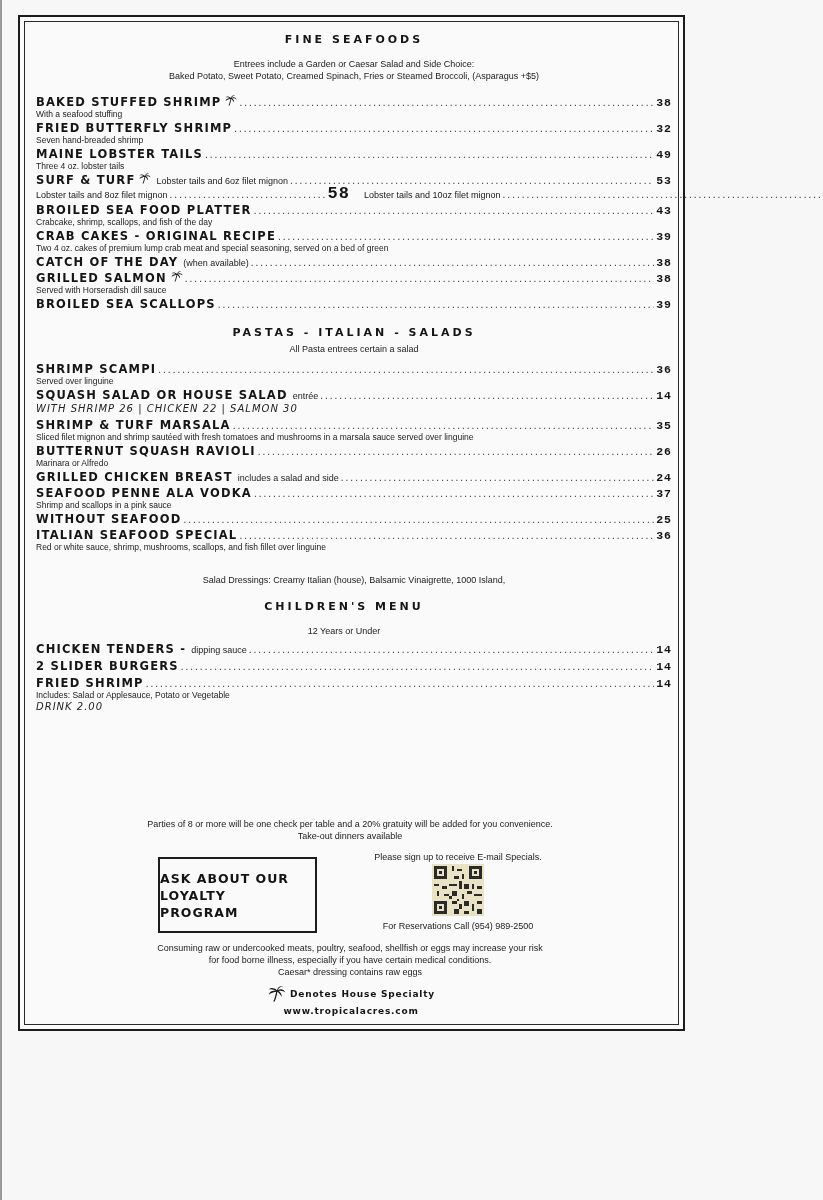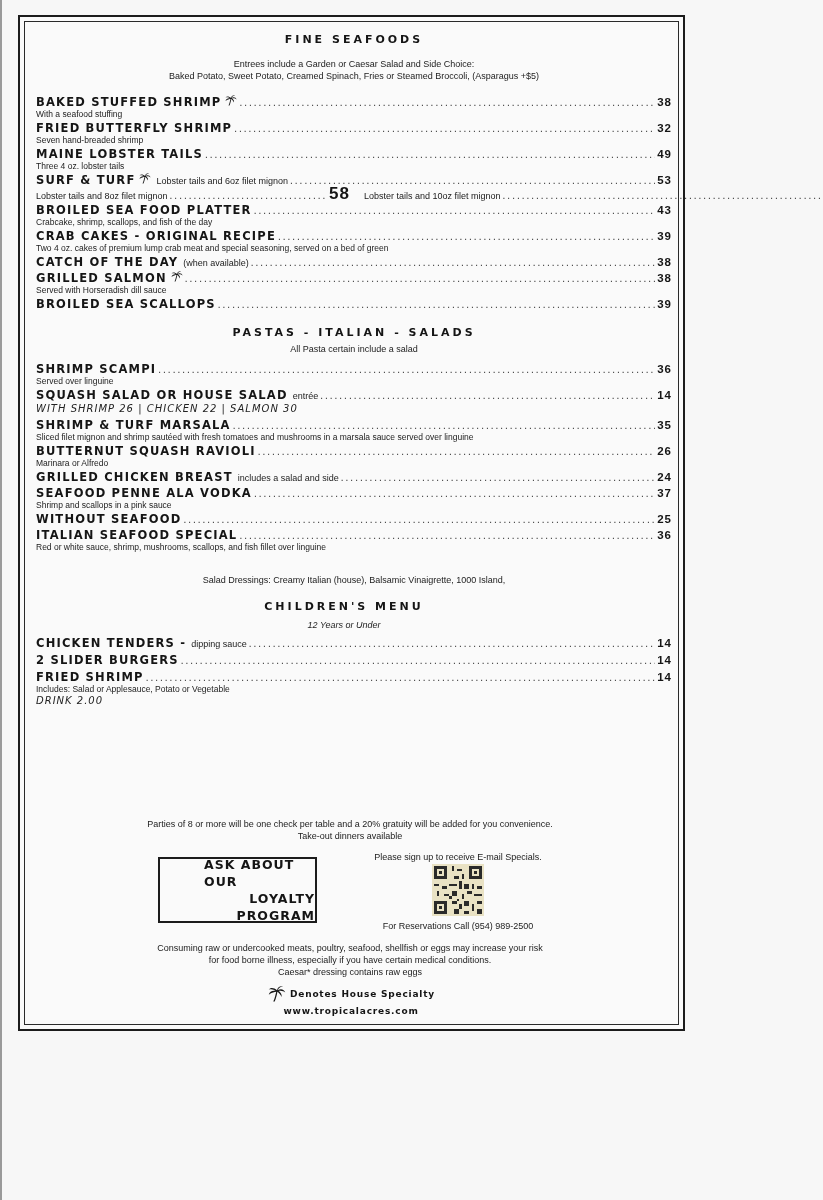--- a/index.html
+++ b/index.html
@@ -21,33 +21,33 @@
   .section-title {
     text-align:center; font-family:"DejaVu Sans", sans-serif; font-weight:bold;
     font-size:11px; letter-spacing:3px; margin:0; color:#151515;
   }
   .note { text-align:center; font-size:9px; line-height:12px; color:#222; font-family:"Liberation Sans Narrow","Liberation Sans",sans-serif; }
   .item-line { display:flex; align-items:baseline; height:14px; line-height:14px; white-space:nowrap; }
   .item-name { font-family:"DejaVu Sans", sans-serif; font-weight:bold; font-size:11.5px; letter-spacing:1.2px; color:#151515; }
   .item-inline { font-size:9px; margin-left:5px; color:#222;text-align:center; }
   .leader { flex:1; overflow:hidden; margin:0 2px; font-size:10px; letter-spacing:2px; color:#333; }
   .leader::before { content:"........................................................................................................................................................................................................................"; }
-  .price { font-family:Liberation Sans, sans-serif; font-weight:bold; font-size:11.5px; letter-spacing:1px; color:#151515;text-align:right; }
+  .price { font-family:Liberation Mono, monospace; font-weight:bold; font-size:11.5px; letter-spacing:1px; color:#151515;text-align:right; }
   .item-desc { font-size:8.5px; line-height:10px; color:#222; height:10px; }
   .italic-sub { font-family:"DejaVu Sans", sans-serif; font-style:italic; font-size:10px; letter-spacing:1px; color:#222; height:14px; line-height:14px; }
   .palm { display:inline-block; width:12px; height:11px; margin-left:4px; vertical-align:-1px; }
   .item { margin-bottom:2px; }
   .split { display:flex; align-items:baseline; height:14px; line-height:14px; font-size:9px; }
   .split .half { display:flex; align-items:baseline; }
   .split .price { font-size:17px; }
   .loyalty {
-    position:absolute; left:158px; top:857px; width:159px; height:66px;
+    position:absolute; left:158px; top:857px; width:159px; height:76px;
     border:2px solid #1c1c1c; box-sizing:border-box;
-    display:flex; flex-direction:column; align-items:flex-end; justify-content:center;
-    font-family:"DejaVu Sans", sans-serif; font-weight:bold; font-size:12.5px; letter-spacing:1px; line-height:17px; color:#151515;padding-left:44px;
+    display:flex; flex-direction:column; align-items:flex-start; justify-content:center;
+    font-family:"DejaVu Sans", sans-serif; font-weight:bold; font-size:12.5px; letter-spacing:1px; line-height:17px; color:#151515;
   }
   .qr { position:absolute; left:432px; top:864px; width:52px; height:52px; background:#e9e2c4; }
   .abs-center { position:absolute; text-align:center; font-size:9px; line-height:12px; color:#222; }
 </style>
 </head>
 <body>
 
 <svg width="0" height="0" style="position:absolute">
   <defs>
     <symbol id="palm" viewBox="0 0 24 22">
@@ -166,21 +166,21 @@
           <span class="item-name">BROILED SEA SCALLOPS</span>
           <span class="leader"></span>
           <span class="price">39</span>
         </div>
       </div>
     </div>
   </section>
 
   <section style="margin-top:15px;">
     <h2 class="section-title">PASTAS - ITALIAN - SALADS</h2>
-    <div class="note" style="margin-top:4px;">All Pasta certain include a salad</div>
+    <div class="note" style="margin-top:4px;">All Pasta entrees certain a salad</div>
 
     <div style="margin-top:7px;">
       <div class="item">
         <div class="item-line">
           <span class="item-name">SHRIMP SCAMPI</span>
           <span class="leader"></span>
           <span class="price">36</span>
         </div>
         <div class="item-desc">Served over linguine</div>
       </div>
@@ -248,21 +248,21 @@
         </div>
         <div class="item-desc">Red or white sauce, shrimp, mushrooms, scallops, and fish fillet over linguine</div>
       </div>
     </div>
 
     <div class="note" style="margin-top:22px;">Salad Dressings: Creamy Italian (house), Balsamic Vinaigrette, 1000 Island,</div>
   </section>
 
   <section style="margin-top:14px;">
     <h2 class="section-title" style="margin-left:-20px;">CHILDREN'S MENU</h2>
-    <div class="note" style="margin-top:6px; margin-left:-20px;font-style:italic;">12 Years or Under</div>
+    <div class="note" style="margin-top:12px; margin-left:-20px;">12 Years or Under</div>
     <div style="margin-top:5px;">
       <div class="item" style="margin-bottom:3px;">
         <div class="item-line">
           <span class="item-name">CHICKEN TENDERS -</span>
           <span class="item-inline">dipping sauce</span>
           <span class="leader"></span>
           <span class="price">14</span>
         </div>
       </div>
       <div class="item" style="margin-bottom:3px;">

